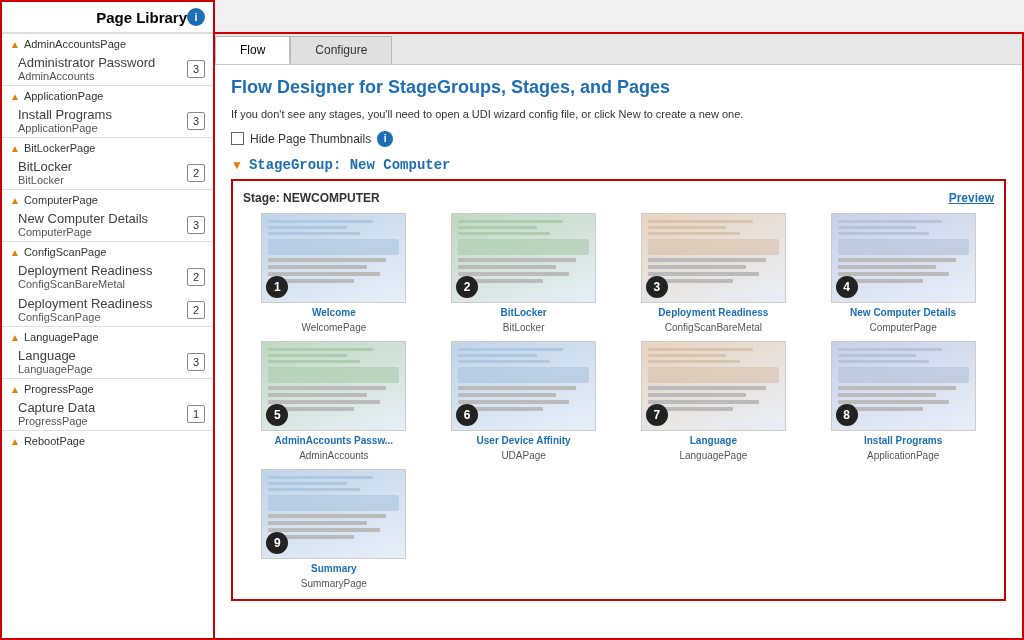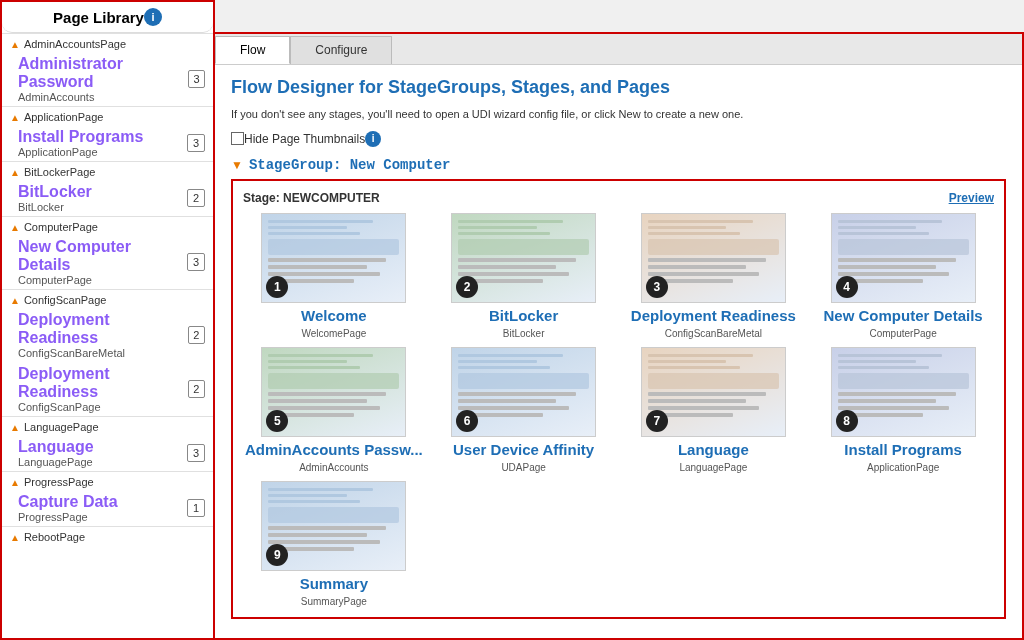--- a/index.html
+++ b/index.html
@@ -2,49 +2,49 @@
 <html><head>
   <meta charset="utf-8">
   <style>
     * { box-sizing: border-box; margin: 0; padding: 0; }
     body { font-family: 'Segoe UI', Tahoma, Geneva, Verdana, sans-serif; font-size: 12px; background: #f0f0f0; overflow: hidden; width: 1024px; height: 640px; }
 
     .app-container { display: flex; width: 1024px; height: 640px; }
 
     
     .sidebar { width: 215px; min-width: 215px; border: 2px solid #c00; background: #fff; display: flex; flex-direction: column; overflow: hidden; }
-    .sidebar-header { background: #fff; padding: 6px 8px; display: flex; align-items: center; justify-content: center; border-bottom: 1px solid #ddd; border-radius: 10px; }
+    .sidebar-header { background: #fff; padding: 6px 8px; display: flex; align-items: center; justify-content: flex-end; border-bottom: 1px solid #ddd; }
     .sidebar-title { font-size: 15px; font-weight: bold; color: #000; }
     .sidebar-info-icon { width: 18px; height: 18px; border-radius: 50%; background: #1e6eb5; color: #fff; display: flex; align-items: center; justify-content: center; font-size: 11px; font-weight: bold; cursor: pointer; }
     .sidebar-scroll { overflow-y: auto; flex: 1; }
     .sidebar-scroll::-webkit-scrollbar { width: 12px; }
     .sidebar-scroll::-webkit-scrollbar-track { background: #f0f0f0; }
     .sidebar-scroll::-webkit-scrollbar-thumb { background: #bbb; border: 1px solid #999; }
 
     .sidebar-group-header { background: #fff; padding: 4px 8px 2px 8px; font-size: 11px; color: #333; display: flex; align-items: center; gap: 4px; border-top: 1px solid #e0e0e0; }
     .sidebar-group-arrow { color: #e87a00; font-size: 10px; }
     .sidebar-item { padding: 3px 8px 3px 16px; display: flex; align-items: center; justify-content: space-between; cursor: pointer; }
     .sidebar-item-info { display: flex; flex-direction: column; }
-    .sidebar-item-name { font-weight: bold; color: #8b5cf6; font-size: 16px; }
+    .sidebar-item-name { font-weight: normal; color: #404040; font-size: 13px; }
     .sidebar-item-sub { color: #555; font-size: 11px; }
     .sidebar-item-badge { background: #fff; border: 1px solid #888; color: #333; font-size: 11px; width: 18px; height: 18px; display: flex; align-items: center; justify-content: center; border-radius: 2px; }
 
     
     .main-content { flex: 1; display: flex; flex-direction: column; border-top: 2px solid #c00; border-bottom: 2px solid #c00; border-right: 2px solid #c00; background: #fff; overflow: hidden; margin-top: 32px; }
 
     
     .tabs { display: flex; background: #e8e8e8; border-bottom: 1px solid #ccc; }
     .tab { padding: 6px 24px; border: 1px solid #bbb; background: #e0e0e0; cursor: pointer; font-size: 12px; color: #333; border-bottom: none; margin-top: 2px; }
     .tab.active { background: #fff; border-bottom: 1px solid #fff; color: #000; font-weight: normal; z-index: 1; }
 
     
     .flow-content { flex: 1; overflow-y: auto; padding: 12px 16px; }
     .flow-title { font-size: 18px; font-weight: bold; color: #1e6eb5; margin-bottom: 8px; }
     .flow-desc { font-size: 11px; color: #333; line-height: 1.5; margin-bottom: 8px; }
-    .hide-thumbnails-row { display: flex; align-items: center; margin-bottom: 10px; }
+    .hide-thumbnails-row { display: flex; align-items: center; gap: 6px; margin-bottom: 10px; }
     .checkbox-box { width: 13px; height: 13px; border: 1px solid #666; background: #fff; display: inline-block; }
     .hide-label { font-size: 12px; color: #333; }
     .info-icon-sm { width: 16px; height: 16px; border-radius: 50%; background: #1e6eb5; color: #fff; display: flex; align-items: center; justify-content: center; font-size: 10px; font-weight: bold; }
 
     
     .stage-group { margin-top: 4px; }
     .stage-group-header { display: flex; align-items: center; gap: 6px; margin-bottom: 6px; }
     .stage-group-arrow { color: #e87a00; font-size: 12px; }
     .stage-group-title { font-size: 14px; font-weight: bold; color: #1e6eb5; font-family: Liberation Mono, monospace; }
 
@@ -52,21 +52,21 @@
     .stage-box { border: 2px solid #c00; padding: 10px; background: #fff; }
     .stage-header { display: flex; justify-content: space-between; align-items: center; margin-bottom: 8px; gap: 20px; }
     .stage-name { font-size: 12px; font-weight: bold; color: #333; }
     .preview-link { color: #1e6eb5; font-size: 12px; text-decoration: underline; cursor: pointer; font-weight: bold; }
 
     
     .page-grid { display: grid; grid-template-columns: repeat(4, 1fr); gap: 8px; }
     .page-card { display: flex; flex-direction: column; align-items: center; gap: 4px; }
     .page-thumb { width: 145px; height: 90px; background: #e8e8e8; border: 1px solid #ccc; position: relative; overflow: hidden; display: flex; align-items: center; justify-content: center; }
     .page-number { position: absolute; bottom: 4px; left: 4px; width: 22px; height: 22px; border-radius: 50%; background: #222; color: #fff; display: flex; align-items: center; justify-content: center; font-size: 12px; font-weight: bold; }
-    .page-name { font-weight: bold; color: #1e6eb5; font-size: 15px; text-align: left; cursor: pointer; }
+    .page-name { font-weight: bold; color: #1e6eb5; font-size: 10px; text-align: left; cursor: pointer; }
     .page-sub { font-size: 10px; color: #555; text-align: center; }
   </style>
 </head>
 <body>
 
 <div class="app-container">
 
   <div class="sidebar">
     <div class="sidebar-header">
       <span class="sidebar-title">Page Library</span>

